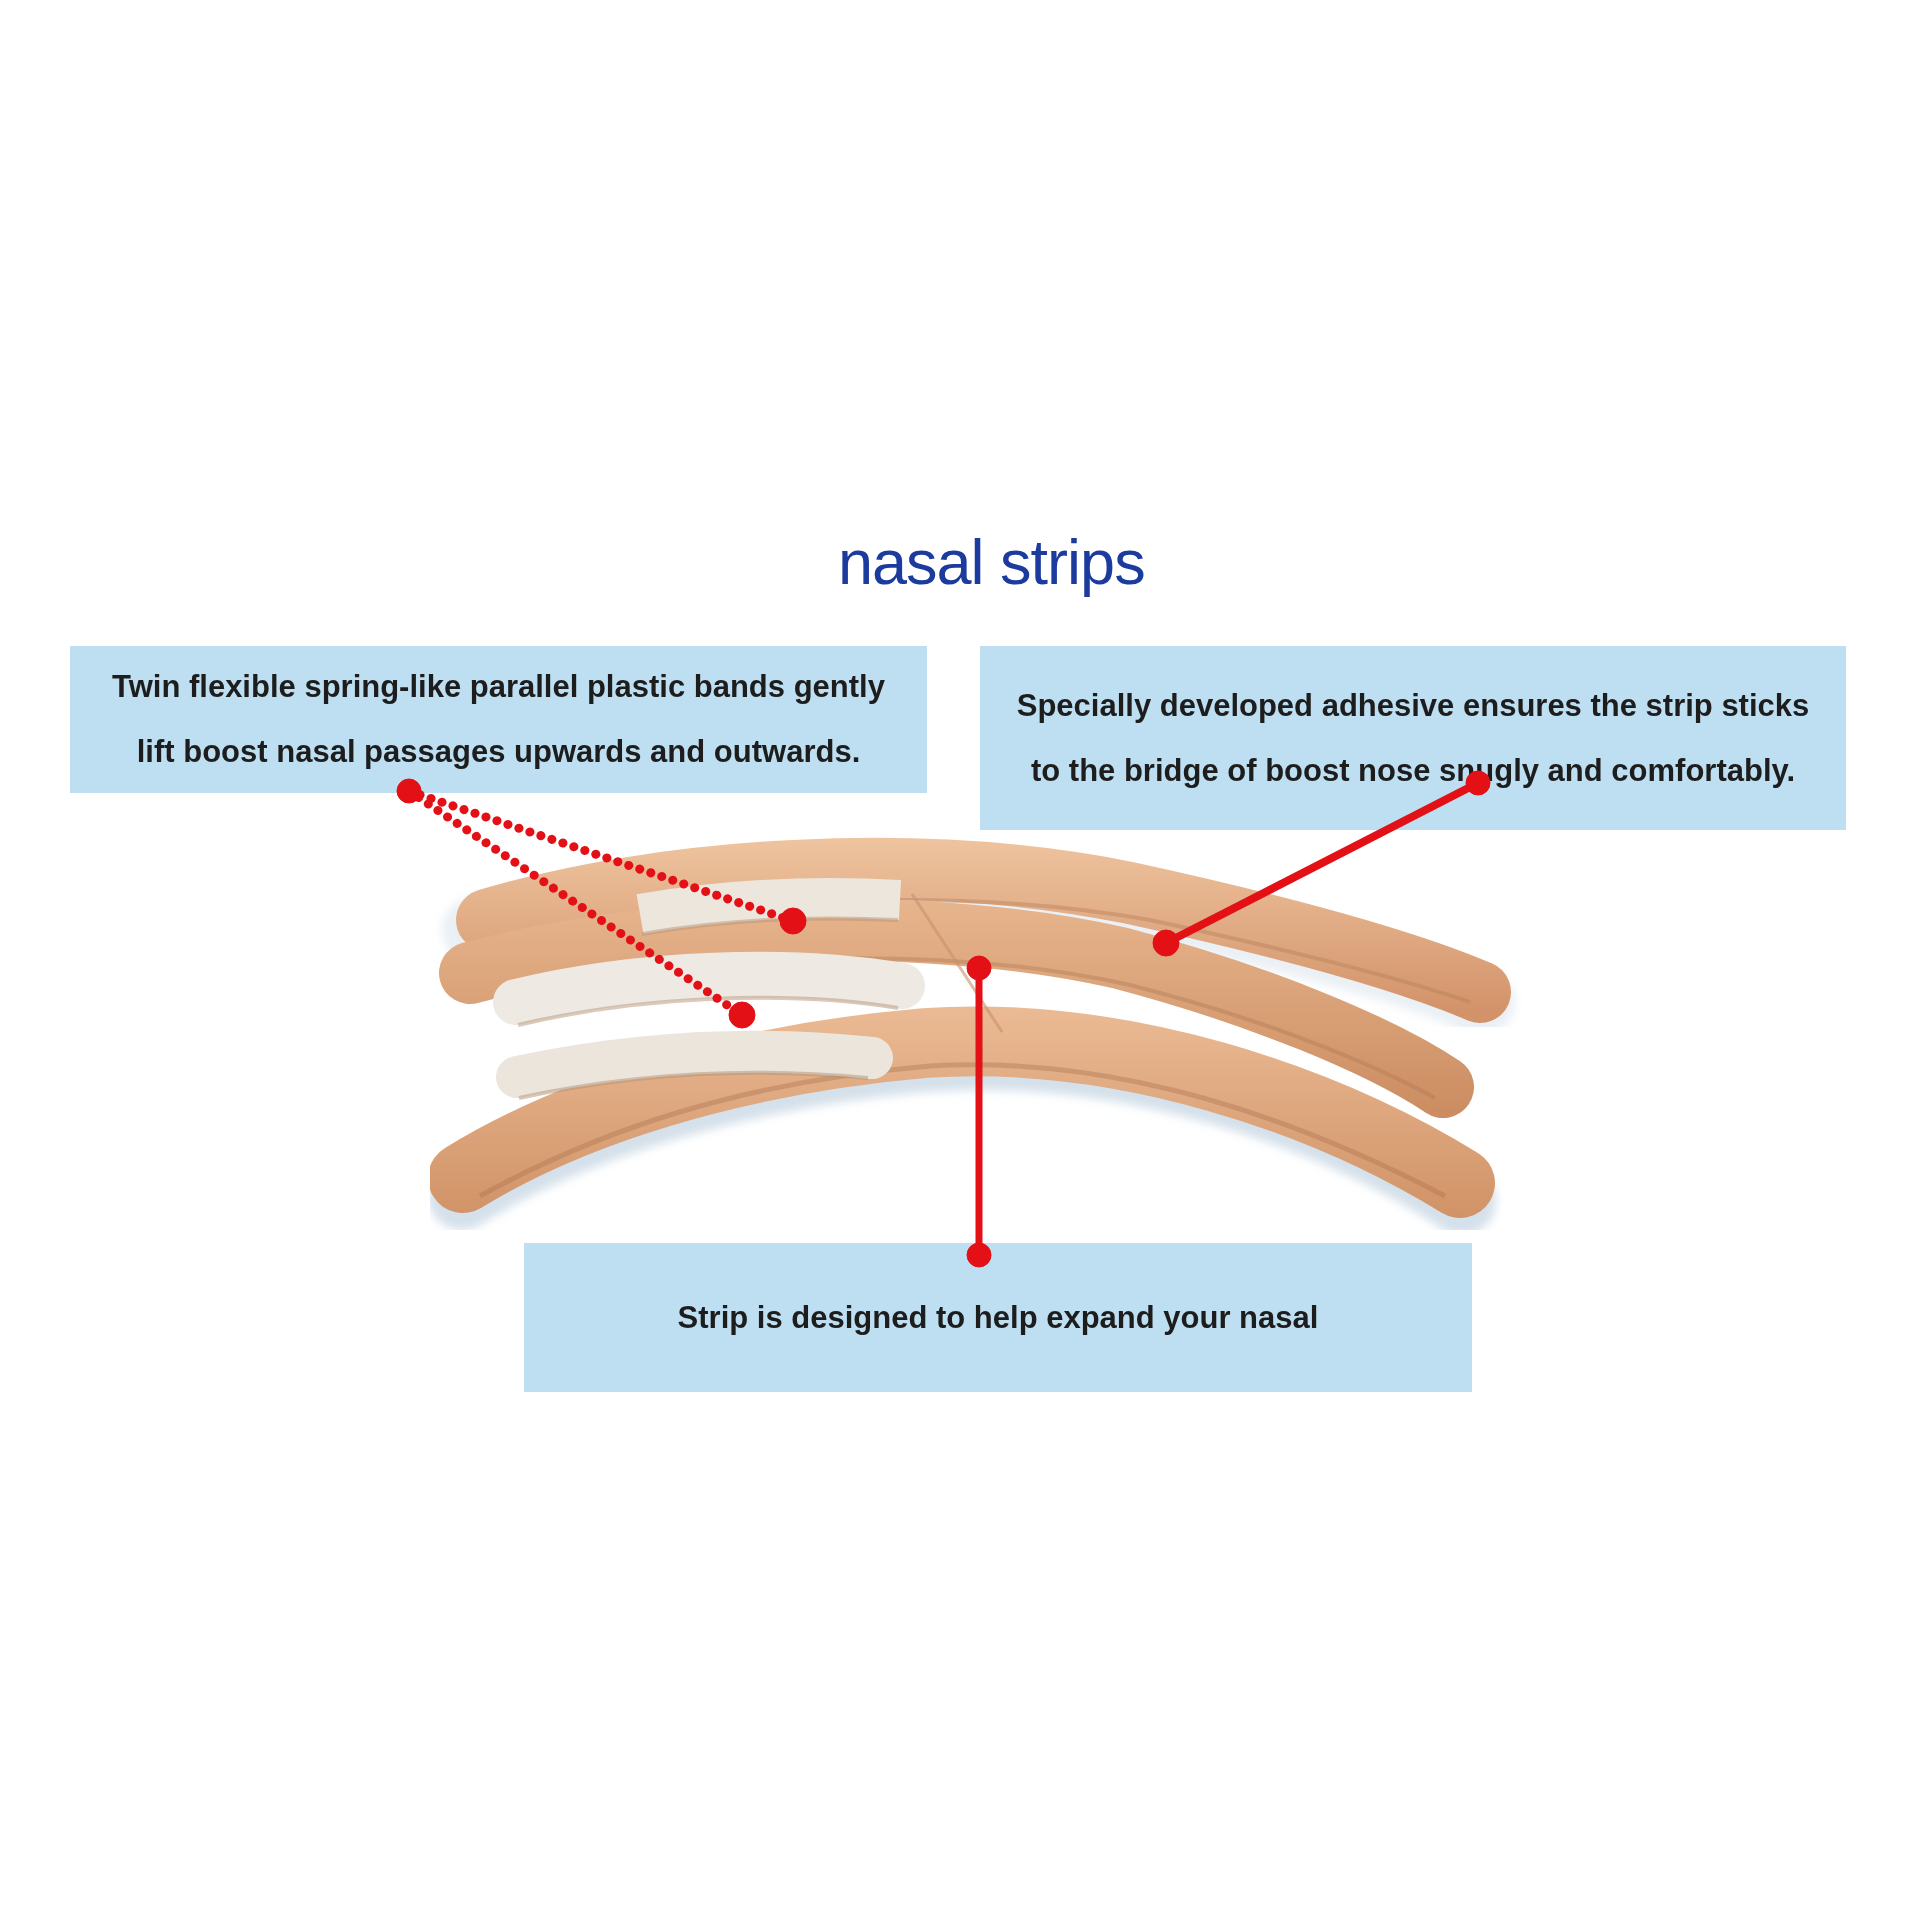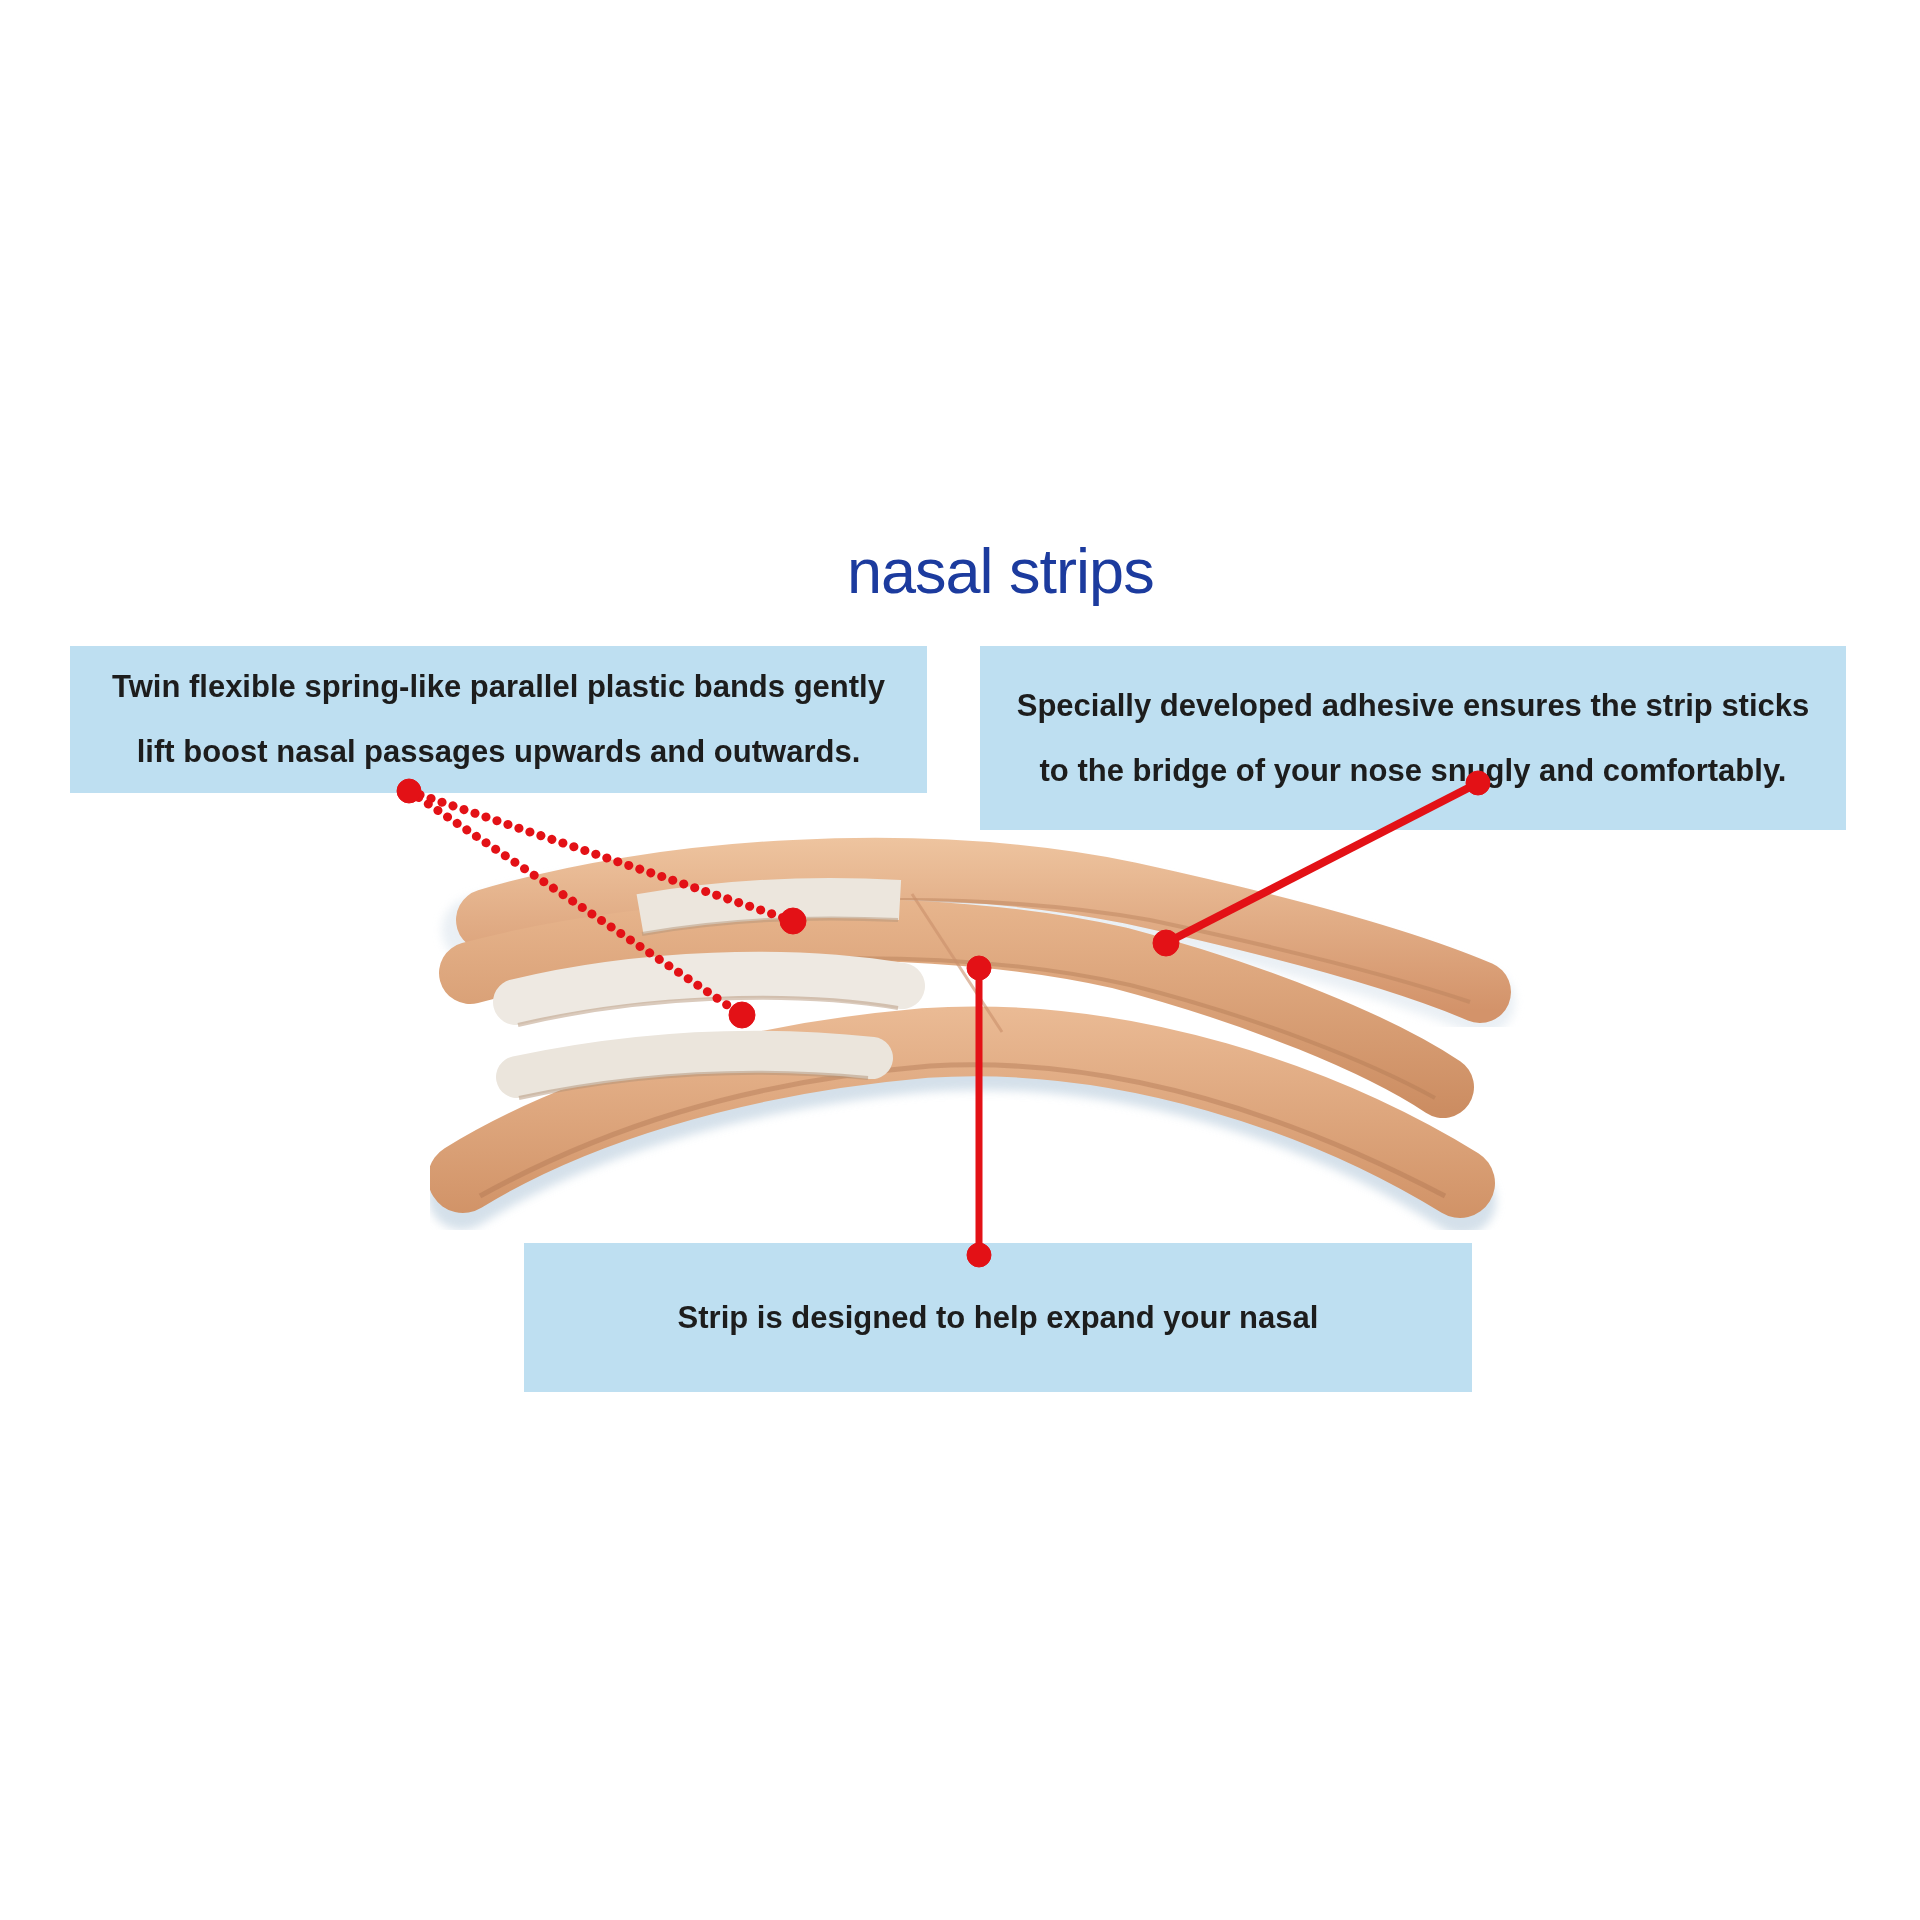--- a/index.html
+++ b/index.html
@@ -12,21 +12,21 @@
     width: 1920px;
     height: 1920px;
     background: var(--page_bg, #ffffff);
     font-family: "Liberation Sans", sans-serif;
     overflow: hidden;
   }
   .page-title {
     position: absolute;
     left: 830px;
     top: 518px;
-    margin: 17px;
+    margin: 8px;
     font-size: 63px;
     font-weight: 400;
     letter-spacing: -1px;
     color: var(--title_blue, #1c3b9e);
     white-space: nowrap;
   }
   .callout {
     position: absolute;
     background: var(--box_bg, #bedff1);
     display: flex;
@@ -69,21 +69,21 @@
 
   <h1 class="page-title">nasal strips</h1>
 
   <div class="callout callout-twin-bands">
     <div class="box-line">Twin flexible spring-like parallel plastic bands gently</div>
     <div class="box-line">lift boost nasal passages upwards and outwards.</div>
   </div>
 
   <div class="callout callout-adhesive">
     <div class="box-line">Specially developed adhesive ensures the strip sticks</div>
-    <div class="box-line">to the bridge of your nose snugly and comfortably.</div>
+    <div class="box-line">to the bridge of boost nose snugly and comfortably.</div>
   </div>
 
   <div class="callout callout-expand">
     <div class="box-line">Strip is designed to help expand your nasal</div>
   </div>
 
   <svg class="product-svg" viewBox="430 820 1100 440">
     <defs>
       <linearGradient id="tanA" gradientUnits="userSpaceOnUse" x1="0" y1="838" x2="0" y2="1010">
         <stop offset="0" stop-color="#eec49f"></stop>

